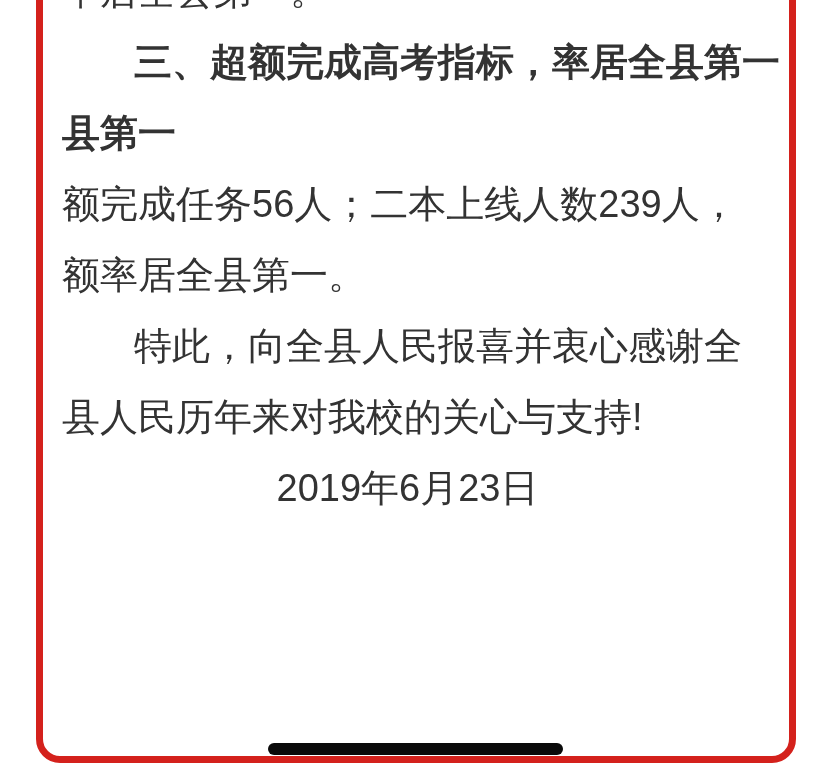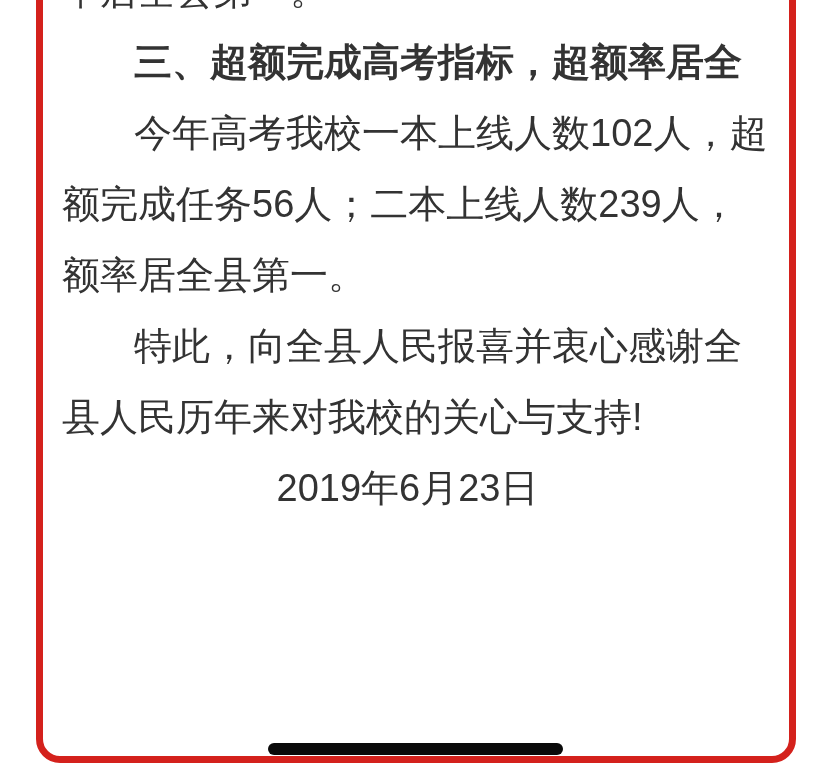--- a/index.html
+++ b/index.html
@@ -50,22 +50,22 @@
     background: var(--bar, #0a0a0a);
   }
 </style>
 </head>
 <body>
 
 <div class="red-frame"></div>
 
 <div class="doc">
   <div class="line">率居全县第一。</div>
-  <div class="line bold indent">三、超额完成高考指标，超额率居全</div>
-  <div class="line indent">今年高考我校一本上线人数102人，超</div>
+  <div class="line bold indent">三、超额完成高考指标，率居全县第一</div>
+  <div class="line bold">县第一</div>
   <div class="line">额完成任务56人；二本上线人数239人，</div>
   <div class="line">额率居全县第一。</div>
   <div class="line indent">特此，向全县人民报喜并衷心感谢全</div>
   <div class="line">县人民历年来对我校的关心与支持!</div>
   <div class="line right pad-r16">2019年6月23日</div>
 </div>
 
 <div class="home-bar"></div>
 
 </body></html>

